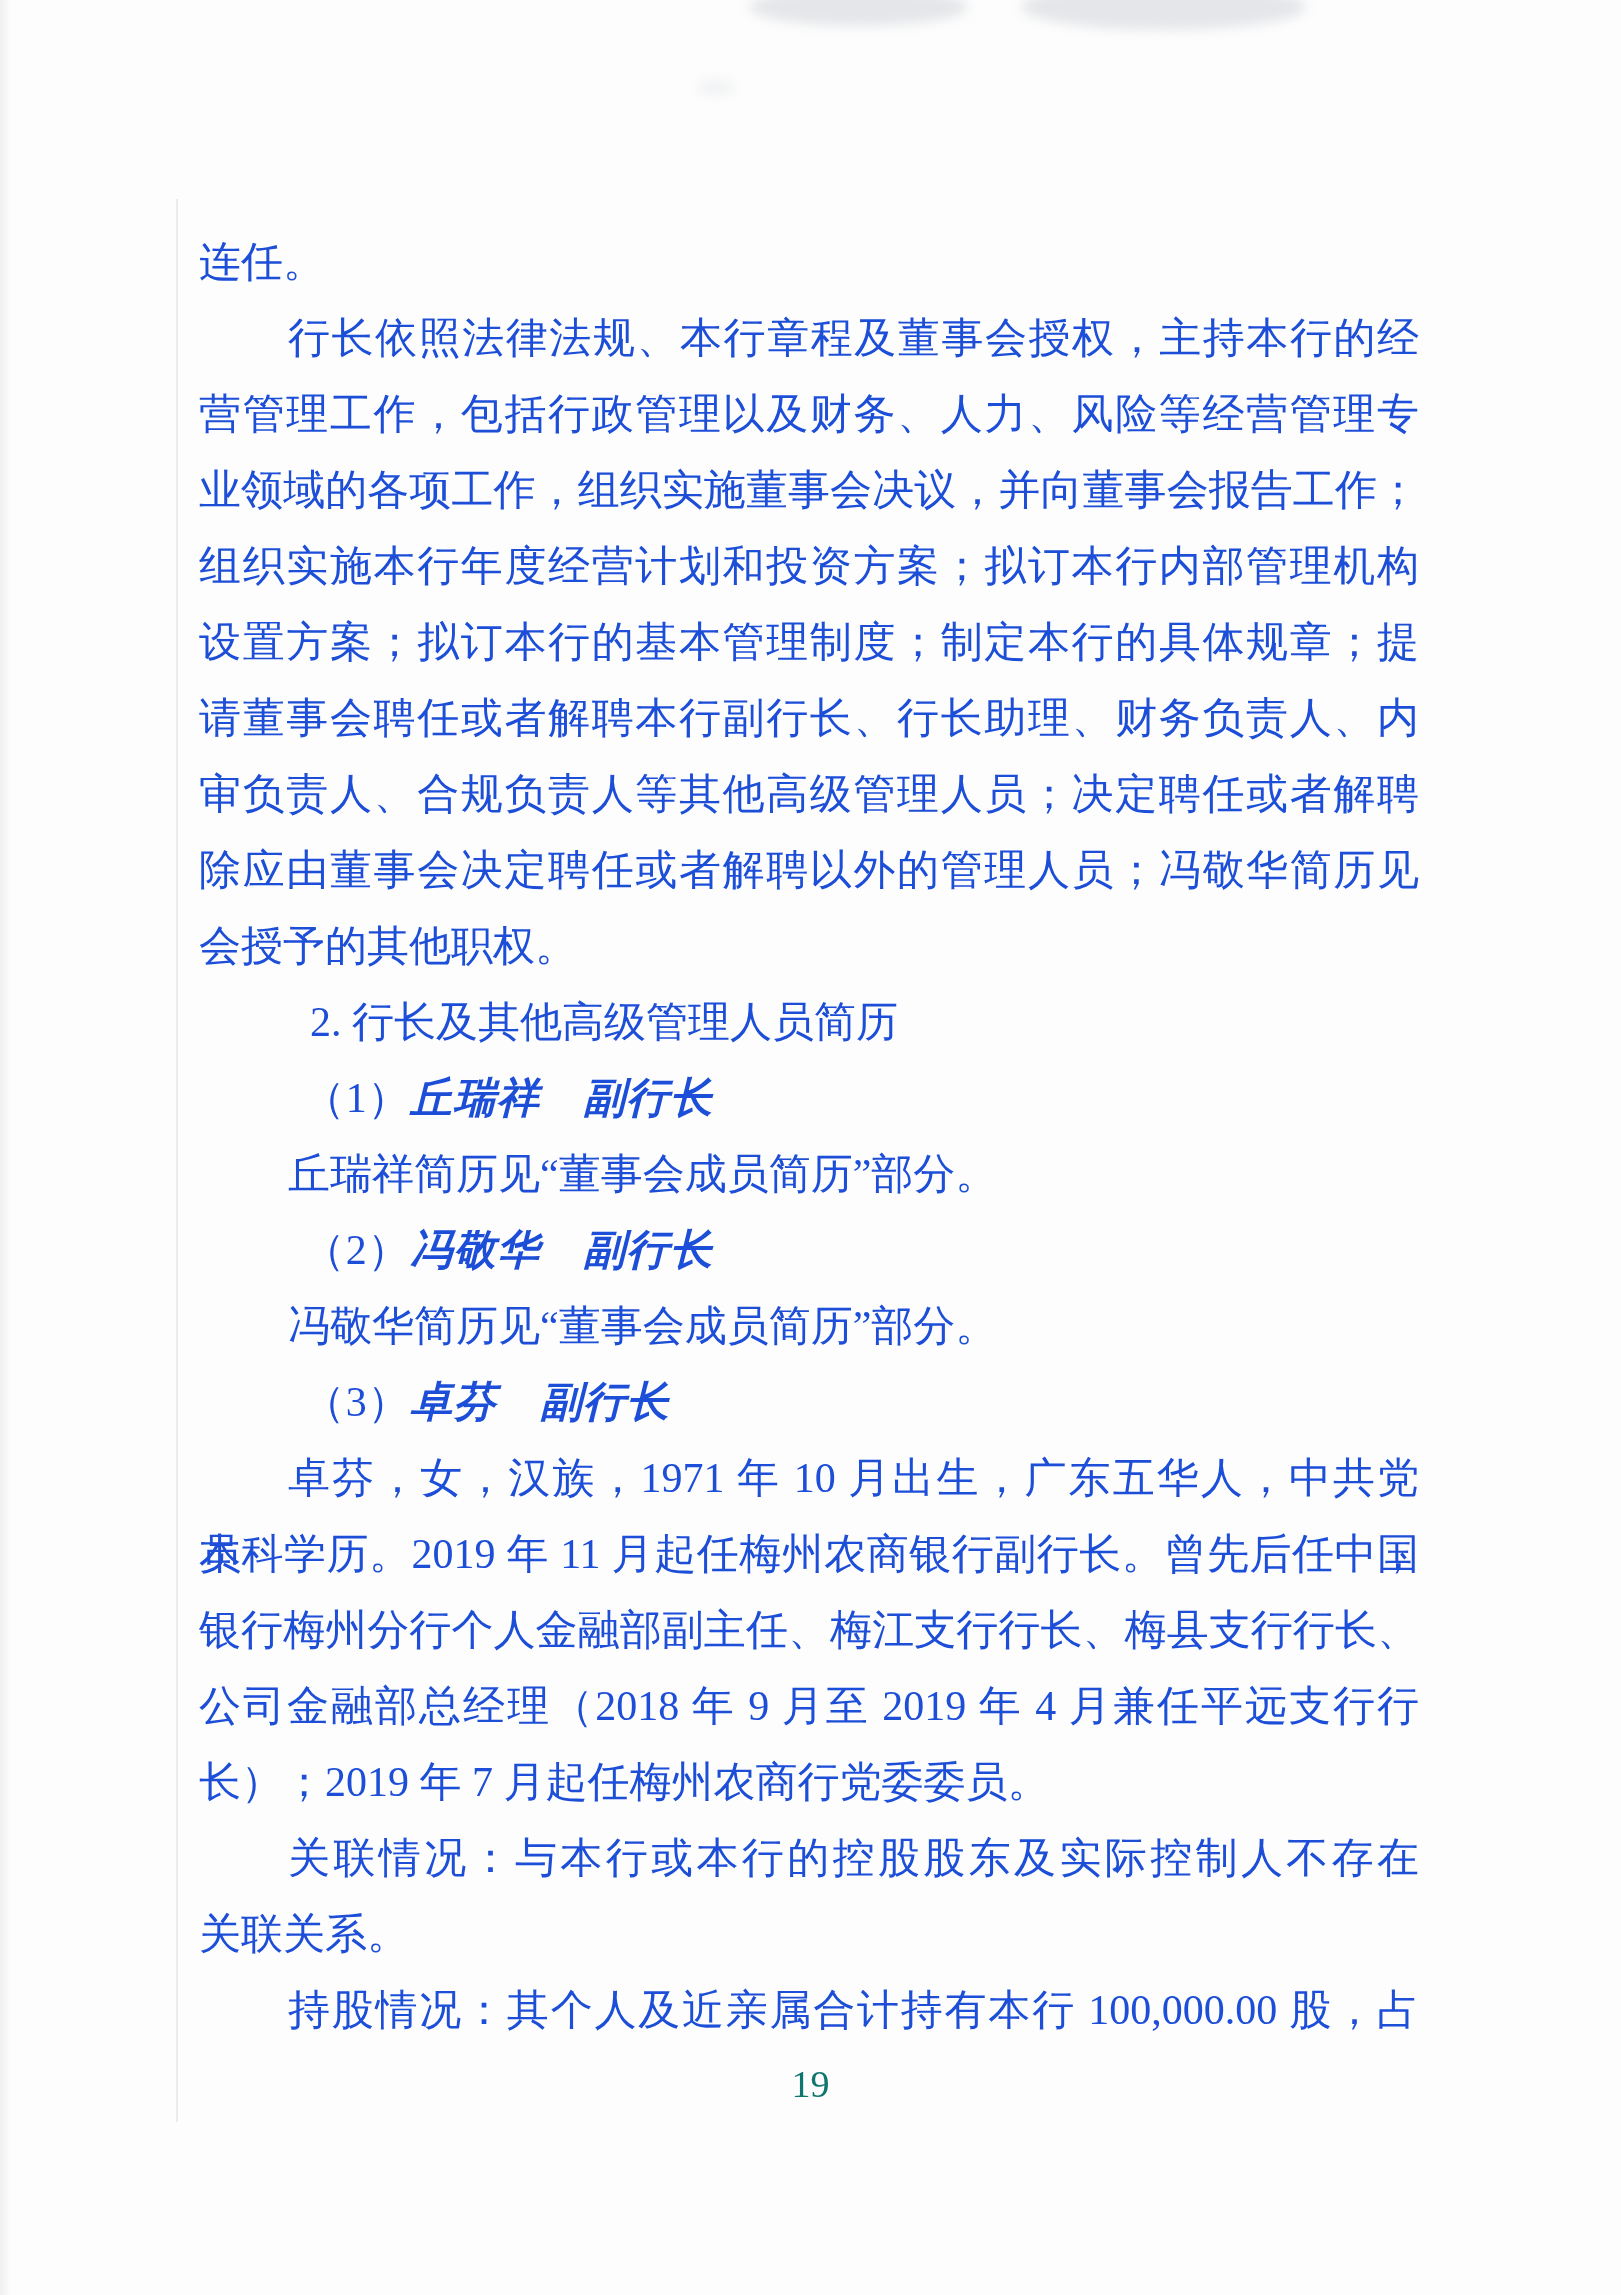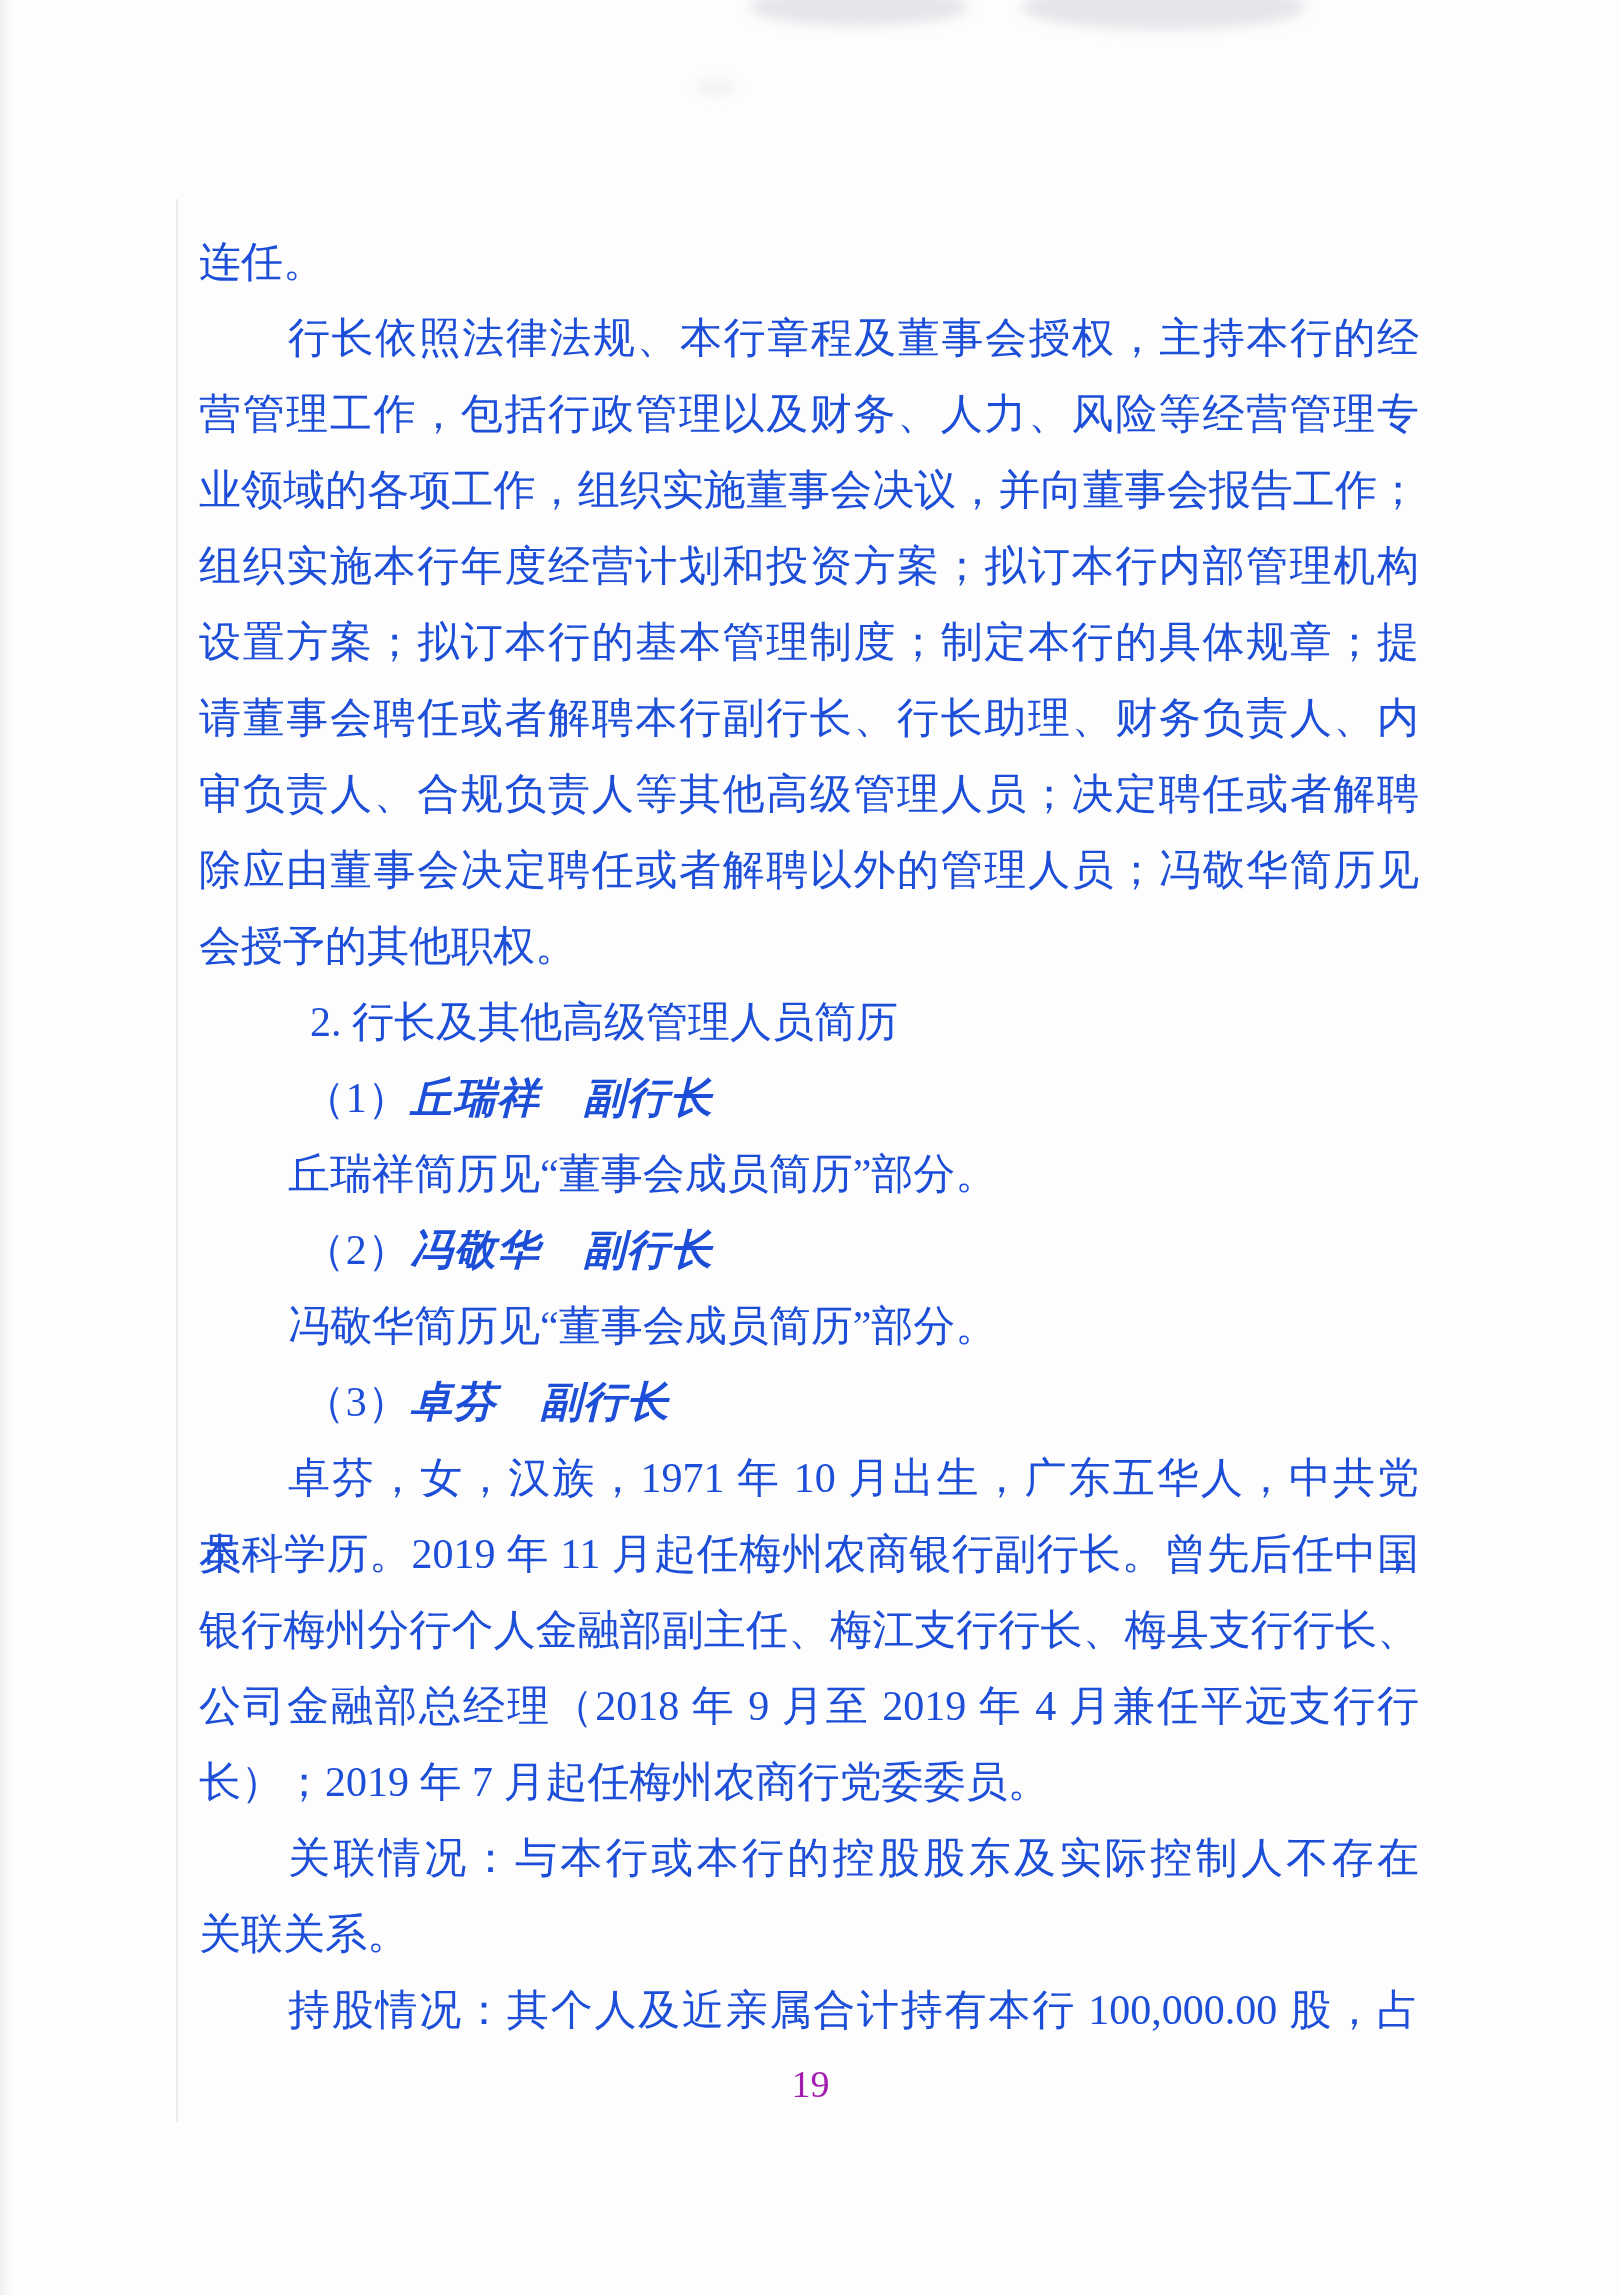--- a/index.html
+++ b/index.html
@@ -48,21 +48,21 @@
     font-family:"Liberation Sans","DejaVu Sans",sans-serif;
     font-weight:700;
     letter-spacing:1.3px;
     font-style:italic;
   }
   .hnum{letter-spacing:0.7px;}
   .pagenum{
     position:absolute;left:0;top:2061px;width:1621px;
     text-align:center;
     font-size:38px;line-height:46px;
-    color:#a21caf;
+    color:#0f766e;
     font-family:"Liberation Serif","DejaVu Serif",serif;
   }
 </style>
 </head>
 <body>
 
 <div class="page">
 
   <div class="edge-shade-left"></div>
   <div class="fold-line"></div>

